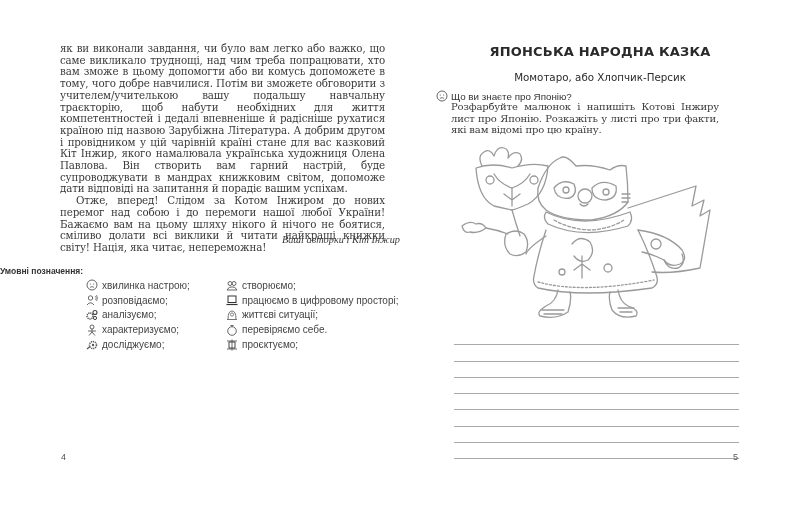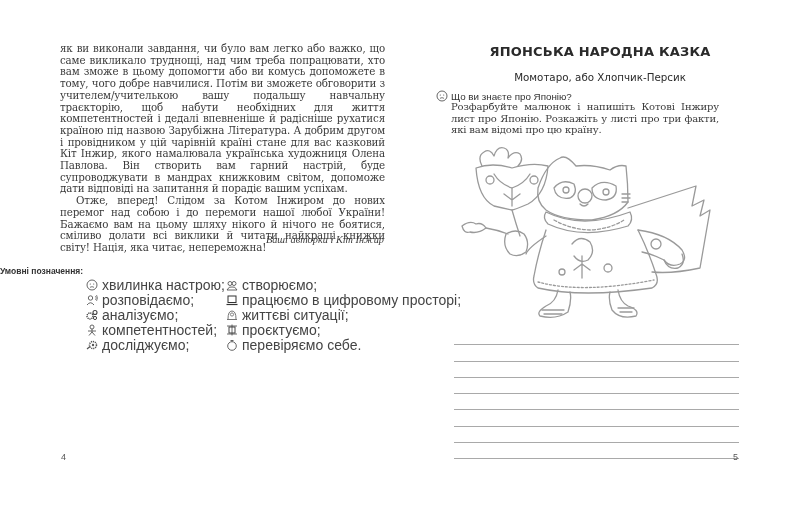--- a/index.html
+++ b/index.html
@@ -1,36 +1,36 @@
 <!DOCTYPE html>
 <html><head>
 <meta charset="utf-8">
 <style>
   html, body { margin:0; padding:0; }
   body { width:800px; height:505px; background:#ffffff; position:relative; overflow:hidden; color:#333; }
   .page { position:absolute; top:0; height:505px; }
-  .page-left { left:0; width:400px; }
+  .page-left { left:0; width:400px;padding-left:16px; }
   .page-right { left:400px; width:400px; }
   .body-text {
     position:absolute; left:60px; top:43px; width:325px;
     font-family:"DejaVu Serif", "Liberation Serif", serif;
     font-size:10.3px; line-height:11.7px; color:#3a3a3a;
     text-align:justify; letter-spacing:-0.15px;
   }
   .body-text p { margin:0; }
   .body-text p.indent { text-indent:16px; }
   .signature {
     position:absolute; right:16px; top:234px;
     font-family:Liberation Serif, serif; font-style:italic; font-size:10.3px; color:#3a3a3a;
   }
   .legend-title {
     position:absolute; left:0; width:400px; top:266px; text-align:left;
     font-family:"Liberation Sans", sans-serif; font-weight:bold; font-size:8.5px; color:#333;
   }
-  .legend-col { position:absolute; top:278px; font-family:"Liberation Sans", sans-serif; font-size:14px; color:#444; }
+  .legend-col { position:absolute; top:278px; font-family:"Liberation Sans", sans-serif; font-size:10px; color:#444; }
   .legend-col.c1 { left:86px; }
   .legend-col.c2 { left:226px; }
   .legend-item { height:14.8px; display:flex; align-items:center; white-space:nowrap; }
   .legend-item .ic { width:12px; height:12px; margin-right:4px; display:inline-flex; align-items:center; justify-content:center; }
   .legend-item svg { width:12px; height:12px; }
   .page-num { position:absolute; top:452px; font-family:"Liberation Sans", sans-serif; font-size:9px; color:#555; }
   .pn-left { left:61px; }
   .pn-right { left:333px; }
   .title {
     position:absolute; left:0; width:400px; top:44px; text-align:center;
@@ -98,21 +98,21 @@
       </span>
       <span>аналізуємо;</span>
     </div>
     <div class="legend-item">
       <span class="ic">
         <svg viewBox="0 0 12 12">
             <circle cx="6" cy="3" r="2" fill="none" stroke="#555" stroke-width="0.9"></circle>
             <path d="M2 7 H10 M6 5 V8 M6 8 L3 11.5 M6 8 L9 11.5" fill="none" stroke="#555" stroke-width="0.9"></path>
           </svg>
       </span>
-      <span>компетентностей;</span>
+      <span>характеризуємо;</span>
     </div>
     <div class="legend-item">
       <span class="ic">
         <svg viewBox="0 0 12 12">
             <circle cx="7" cy="6" r="3.5" fill="none" stroke="#555" stroke-width="1.5" stroke-dasharray="1.2 0.8"></circle>
             <circle cx="7" cy="6" r="1.2" fill="#555"></circle>
             <path d="M1 10 L4 7.5" stroke="#555" stroke-width="1.2"></path>
           </svg>
       </span>
       <span>досліджуємо;</span>
@@ -145,34 +145,34 @@
             <path d="M2 10 Q2 2 6 2 Q10 2 10 10" fill="none" stroke="#666" stroke-width="0.9"></path>
             <circle cx="6" cy="5.5" r="1.6" fill="none" stroke="#666" stroke-width="0.8"></circle>
             <path d="M1 10.5 H11" stroke="#666" stroke-width="0.9"></path>
           </svg>
       </span>
       <span>життєві ситуації;</span>
     </div>
     <div class="legend-item">
       <span class="ic">
         <svg viewBox="0 0 12 12">
+            <circle cx="6" cy="7" r="4.3" fill="none" stroke="#555" stroke-width="0.9"></circle>
+            <path d="M4.5 1.5 H7.5 M6 1.5 V2.7" stroke="#555" stroke-width="0.9"></path>
+          </svg>
+      </span>
+      <span>перевіряємо себе.</span>
+    </div>
+    <div class="legend-item">
+      <span class="ic">
+        <svg viewBox="0 0 12 12">
             <rect x="3" y="3" width="6" height="6" fill="none" stroke="#444" stroke-width="1"></rect>
             <path d="M1 2 H11 M1 10 H11 M6 0.5 V11.5" stroke="#444" stroke-width="0.8"></path>
           </svg>
       </span>
       <span>проєктуємо;</span>
-    </div>
-    <div class="legend-item">
-      <span class="ic">
-        <svg viewBox="0 0 12 12">
-            <circle cx="6" cy="7" r="4.3" fill="none" stroke="#555" stroke-width="0.9"></circle>
-            <path d="M4.5 1.5 H7.5 M6 1.5 V2.7" stroke="#555" stroke-width="0.9"></path>
-          </svg>
-      </span>
-      <span>перевіряємо себе.</span>
     </div>
   </div>
 
   <div class="page-num pn-left">4</div>
 </div>
 
 <div class="page page-right">
   <div class="title">ЯПОНСЬКА НАРОДНА КАЗКА</div>
   <div class="subtitle">Момотаро, або Хлопчик-Персик</div>
 

